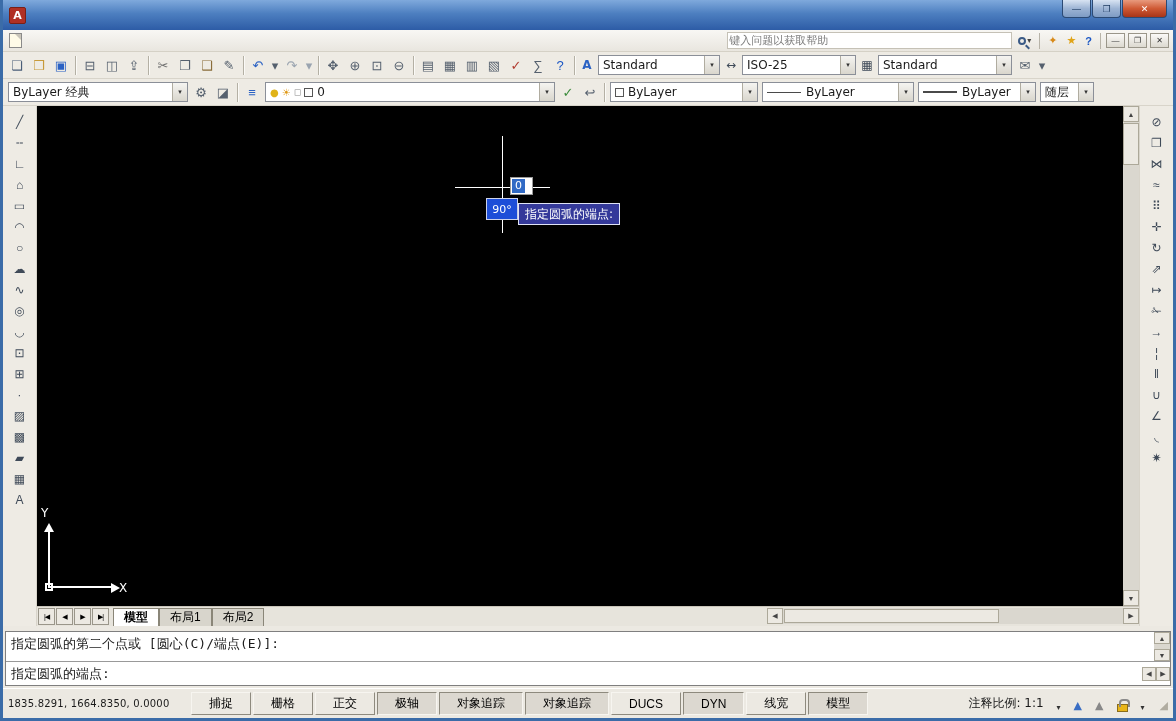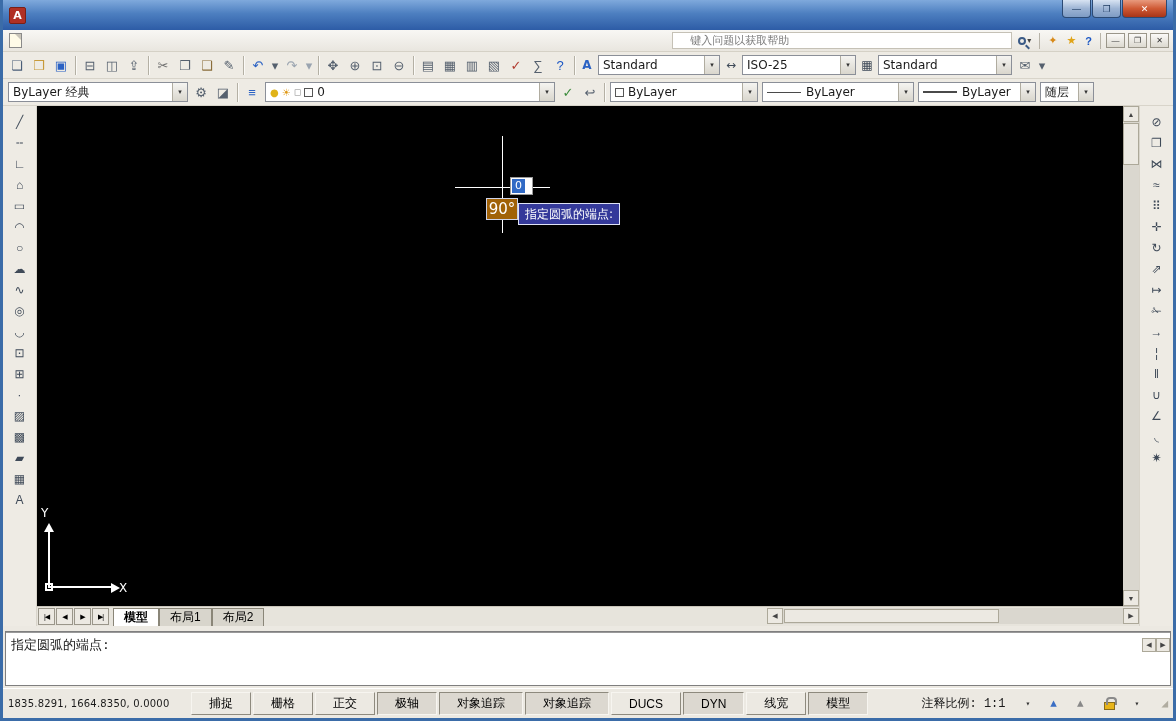--- a/index.html
+++ b/index.html
@@ -22,21 +22,21 @@
   .winbtn.close { width:45px; background:linear-gradient(180deg,#e89a7e,#cf5a35 50%,#a83418); color:#fff; }
 
   
   .menubar { height:22px; flex:0 0 22px; display:flex; align-items:center; padding:0 4px;
              background:linear-gradient(180deg,#f8f7f4,#e9e6df); border-bottom:1px solid #d5d1c6; }
   .doc-icon { width:13px; height:15px; background:#fffbe8; border:1px solid #8a8a8a; margin:0 4px 0 2px; position:relative; }
   .doc-icon:after { content:""; position:absolute; right:0; top:0; border:3px solid #c9c5ba; border-left-color:transparent; border-bottom-color:transparent; }
   .menu-items { display:flex; }
   .menu-item { padding:3px 8px; cursor:default; white-space:nowrap; }
   .infocenter { margin-left:auto; display:flex; align-items:center; gap:3px; }
-  .ic-input { width:340px; height:17px; border:1px solid #c5c1b6; background:#fff; font:11px "DejaVu Sans",sans-serif; padding:0 17px; }
+  .ic-input { width:285px; height:17px; border:1px solid #c5c1b6; background:#fff; font:11px "DejaVu Sans",sans-serif; padding:0 1px; }
   .ic-input::placeholder { color:#7d7d7d; }
   .ic-sep { width:1px; height:16px; background:#b7b3a8; margin:0 2px; }
   .ic-btn { height:18px; border:none; background:transparent; display:flex; align-items:center; padding:0 3px; cursor:pointer; font-size:11px; }
   .search-glass { width:8px; height:8px; border:2px solid #3a5a86; border-radius:50%; position:relative; display:inline-block; }
   .search-glass:after { content:""; position:absolute; width:5px; height:2px; background:#3a5a86; transform:rotate(45deg); left:5px; top:7px; }
   .ic-caret { font-size:8px; color:#444; margin-left:1px; }
   .mdi-btn { width:19px; height:15px; border:1px solid #9a968a; background:linear-gradient(180deg,#fbfaf8,#dcd9d0); font-size:8px;
              display:flex; align-items:center; justify-content:center; color:#333; cursor:pointer; }
 
   
@@ -73,22 +73,22 @@
   .center { flex:1; display:flex; flex-direction:column; min-width:0; }
   .canvas-row { flex:1; display:flex; min-height:0; }
   .canvas { flex:1; position:relative; background:#000; overflow:hidden; cursor:crosshair; }
 
   .ch-v, .ch-h { position:absolute; background:#fff; }
   .ch-v { width:1px; left:465px; top:30px; height:97px; }
   .ch-h { height:1px; top:81px; left:418px; width:95px; }
   .dyn-input { position:absolute; left:473px; top:71px; width:23px; height:18px; background:#fff; border:1px solid #9a9a9a;
                display:flex; align-items:center; padding:0 1px; }
   .dyn-input .sel { background:#316ac5; color:#fff; font-size:11px; padding:0 3px; line-height:14px; }
-  .dyn-angle { position:absolute; left:449px; top:92px; width:32px; height:22px; background:#a16207; border:1px solid #cdd3ea;
-               color:#fff; font-size:15px; display:flex; align-items:center; justify-content:center; }
+  .dyn-angle { position:absolute; left:449px; top:92px; width:32px; height:22px; background:#1d4ed8; border:1px solid #cdd3ea;
+               color:#fff; font-size:11px; display:flex; align-items:center; justify-content:center; }
   .dyn-tip { position:absolute; left:481px; top:97px; height:22px; background:#34399a; border:1px solid #dfe3f5;
              color:#fff; font-size:12px; display:flex; align-items:center; padding:0 6px; white-space:nowrap;
              box-shadow:2px 2px 3px rgba(0,0,0,.55); }
 
   .ucs { position:absolute; left:6px; bottom:8px; width:130px; height:90px; color:#fff; }
   .ucs-y { position:absolute; left:5px; top:18px; width:2px; height:62px; background:#fff; }
   .ucs-x { position:absolute; left:5px; bottom:10px; width:66px; height:2px; background:#fff; }
   .ucs-ay { position:absolute; left:1px; top:10px; border:5px solid transparent; border-bottom:9px solid #fff; }
   .ucs-ax { position:absolute; left:68px; bottom:5px; border:5px solid transparent; border-left:9px solid #fff; }
   .ucs-o { position:absolute; left:2px; bottom:7px; width:8px; height:8px; border:2px solid #fff; }
@@ -127,21 +127,21 @@
   .cmd-harrows .sb-btn { height:14px; width:14px; flex:0 0 14px; }
 
   
   .statusbar { height:30px; flex:0 0 30px; background:#ece9e2; border-top:1px solid #fff; display:flex;
                align-items:center; padding:0 5px; }
   .coords { width:182px; flex:0 0 182px; font-size:10px; letter-spacing:.2px; }
   .toggles { display:flex; }
   .toggle { font-size:12px; padding:2px 17px; margin:0 1px; background:#ece9e2; cursor:pointer;
             border:1px solid; border-color:#f7f5f0 #8e8a7e #8e8a7e #f7f5f0; white-space:nowrap; }
   .toggle.pressed { border-color:#8e8a7e #f7f5f0 #f7f5f0 #8e8a7e; background:#dcd8d0; }
-  .status-right { margin-left:auto; display:flex; align-items:center; gap:20px;font-family:Liberation Mono, monospace; }
+  .status-right { margin-left:auto; display:flex; align-items:flex-end; gap:13px; }
   .anno-label { font-size:12px; white-space:nowrap; }
   .mini-caret { font-size:8px; color:#333; cursor:pointer; }
   .anno-ic { font-size:11px; cursor:pointer; }
   .anno-ic.vis { color:#3a6ec4; } .anno-ic.auto { color:#888; }
   .lock { width:11px; height:8px; background:#e8b51a; border:1px solid #8a6d1a; position:relative; margin-top:5px; cursor:pointer; }
   .lock:before { content:""; position:absolute; top:-6px; left:1px; width:7px; height:6px; border:2px solid #8a8a8a;
                  border-bottom:none; border-radius:4px 4px 0 0; }
   .grip { font-size:11px; color:#b0aca0; margin-left:2px; }
 </style>
 </head>
@@ -500,20 +500,28 @@
         </button>
         <button class="tb-btn">
           <span class="glyph">✷</span>
         </button>
       </div>
   </div>
 
   <div class="cmdwin">
     <div class="cmd-split"></div>
     <div class="cmd-box">
+      <div class="cmd-history">
+        <div class="cmd-line">指定圆弧的第二个点或 [圆心(C)/端点(E)]:</div>
+        <div class="cmd-vscroll">
+          <button class="sb-btn">▲</button>
+          <span class="sb-fill"></span>
+          <button class="sb-btn">▼</button>
+        </div>
+      </div>
       <div class="cmd-input-row">
         <div class="cmd-line">指定圆弧的端点:</div>
         <span class="cmd-harrows">
           <button class="sb-btn">◀</button>
           <button class="sb-btn">▶</button>
         </span>
       </div>
     </div>
   </div>
 

